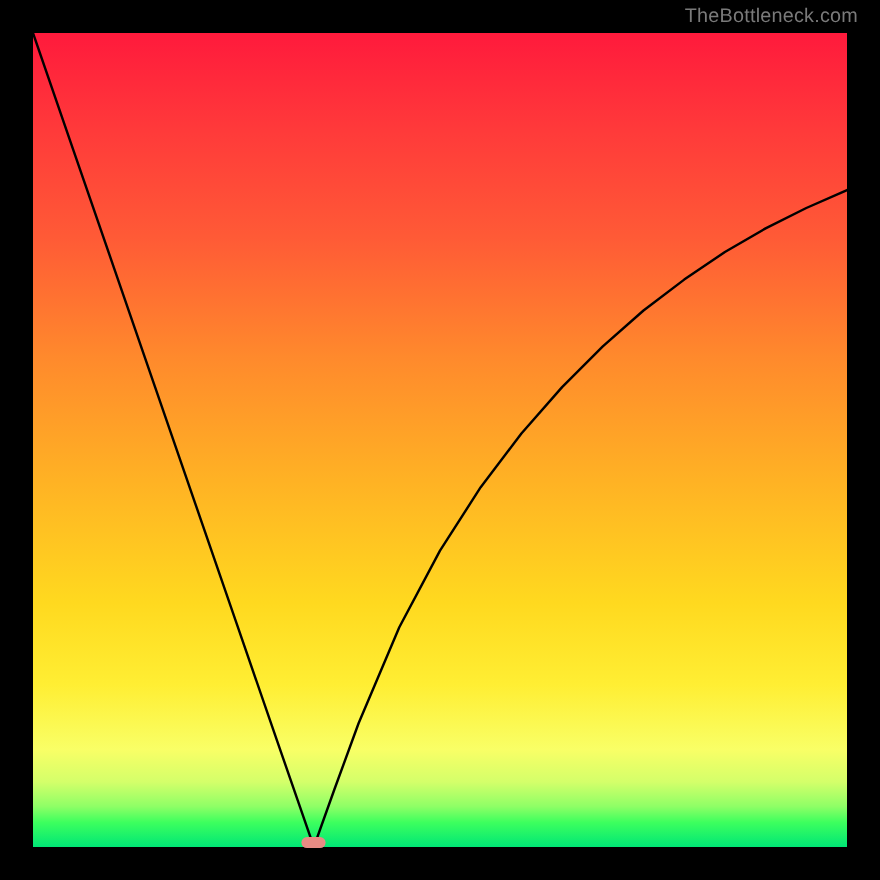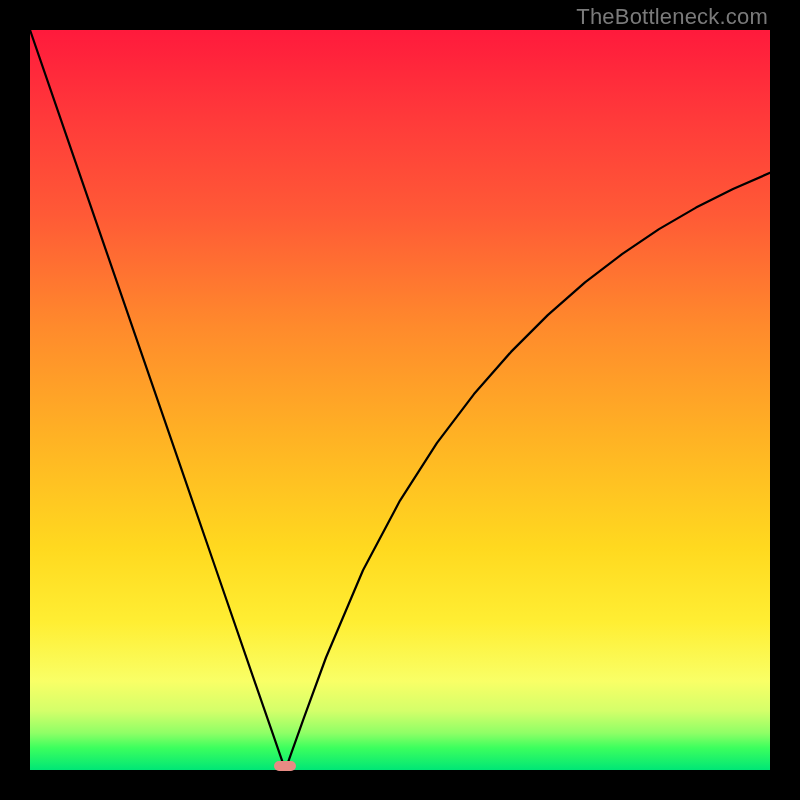--- a/index.html
+++ b/index.html
@@ -36,23 +36,23 @@
       #f9ff66 88%,
       #d4ff6a 92%,
       #8fff66 95%,
       #3cff5e 97%,
       #00e676 100%
     );
   }
   .watermark {
     position: absolute;
     top: 4px;
-    right: 32px;
+    right: 20px;
     color: #7a7a7a;
-    font-size: 22px;
+    font-size: 18px;
     letter-spacing: 0.2px;
     font-weight: 500;
     user-select: none;
   }
   svg.curve {
     position: absolute;
     left: 0; top: 0;
     width: 100%;
     height: 100%;
   }

